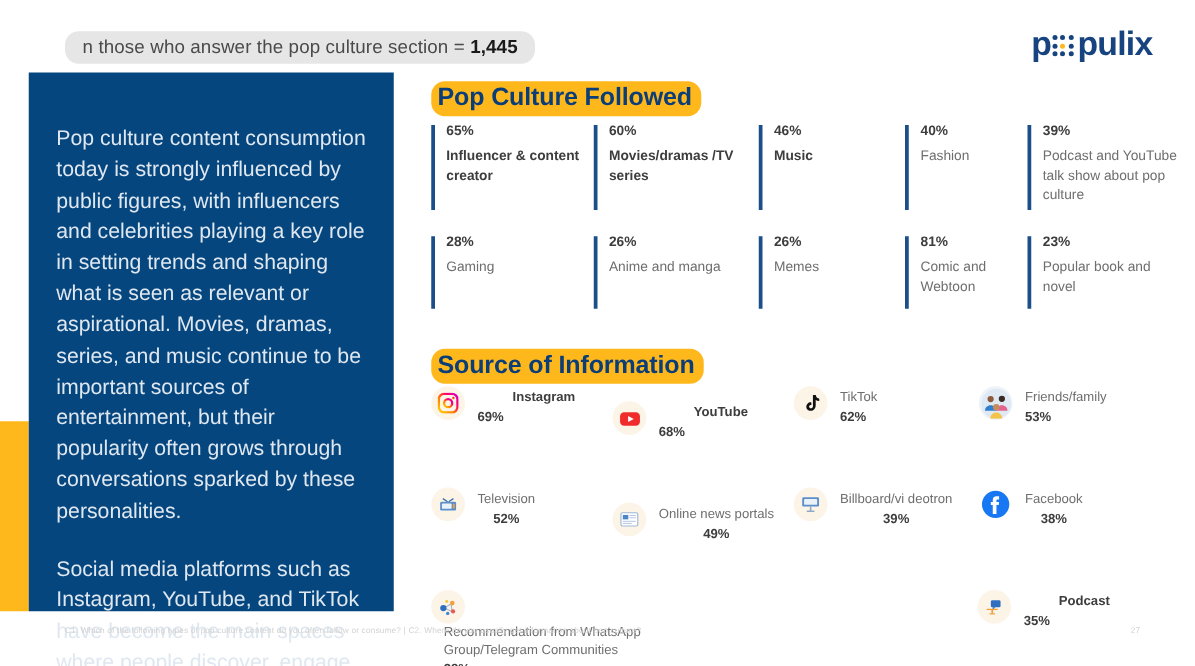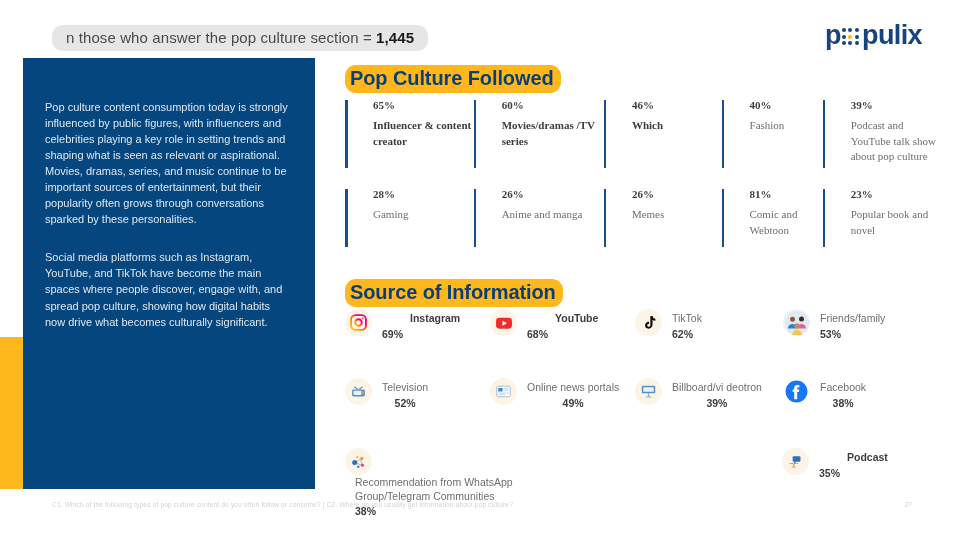--- a/index.html
+++ b/index.html
@@ -35,39 +35,39 @@
 
   
   .blue-panel{
     position:absolute;left:23px;top:58px;width:292px;height:431px;
     background:#05467e;
   }
   .yellow-bar{
     position:absolute;left:0;top:337px;width:23px;height:152px;background:#ffb81c;
   }
   .blue-panel .para{
-    color:#dfe7f0;font-size:11px;line-height:1.46;
+    color:#dfe7f0;font-size:17px;line-height:1.46;
     padding:0 22px;
   }
   .blue-panel .para.p1{padding-top:41px;}
   .blue-panel .para.p2{padding-top:22px;}
 
   
   .sec-title{
     position:absolute;font-size:20px;font-weight:700;color:#0b3d78;
     background:#ffb81c;padding:2px 7px 3px 5px;letter-spacing:-.1px;border-radius:11px;
   }
   #t-pop{left:345px;top:65px;}
   #t-src{left:345px;top:279px;}
 
   
   .stats{position:absolute;left:345px;top:99px;width:600px;}
   .stat-row{display:flex;}
   .stat-row.r2{margin-top:21px;}
-  .stat{position:relative;padding-left:28px;font-family:Liberation Serif, serif;}
+  .stat{position:relative;padding-left:12px;}
   .stat .bar{
     position:absolute;left:0;top:1px;width:2.6px;height:100%;
     background:#1a4f8a;
   }
   .stat .pct{font-size:11px;font-weight:700;color:#3d3d3d;line-height:1.2;}
   .stat .lbl{font-size:11px;line-height:1.42;margin-top:6px;color:#6e6e6e;}
   .stat .lbl.bold{font-weight:700;color:#3d3d3d;}
 
   .w1{width:128px;}
   .w2{width:130px;}
@@ -88,21 +88,21 @@
     width:27px;height:27px;border-radius:50%;background:#fdf4e8;
     flex:0 0 27px;display:flex;align-items:center;justify-content:center;
     margin-top:1px;
   }
   .src .txt{margin-left:10px;}
   .src .name{font-size:10.5px;line-height:1.35;color:#6e6e6e;}
   .src .name.bold{font-weight:700;color:#3d3d3d;padding-left:28px;}
   .src .val{font-size:10.5px;font-weight:700;color:#3d3d3d;margin-top:2px;}
 
   .sw1{width:145px;}
-  .sw2{width:145px;}
+  .sw2{width:145px;margin-top:12px;}
   .sw3{width:148px;}
   .sw4{width:130px;}
   .swide{width:437px;flex-direction:column;}
 
   
   .ico svg{display:block;}
 
   
   .foot{
     position:absolute;left:52px;top:501px;
@@ -155,21 +155,21 @@
         <div class="lbl bold">Influencer &amp; content creator</div>
       </div>
       <div class="stat w2">
         <span class="bar"></span>
         <div class="pct">60%</div>
         <div class="lbl bold">Movies/dramas /TV series</div>
       </div>
       <div class="stat w3">
         <span class="bar"></span>
         <div class="pct">46%</div>
-        <div class="lbl bold">Which</div>
+        <div class="lbl bold">Music</div>
       </div>
       <div class="stat w4">
         <span class="bar"></span>
         <div class="pct">40%</div>
         <div class="lbl">Fashion</div>
       </div>
       <div class="stat w5">
         <span class="bar"></span>
         <div class="pct">39%</div>
         <div class="lbl">Podcast and YouTube talk show about pop culture</div>

